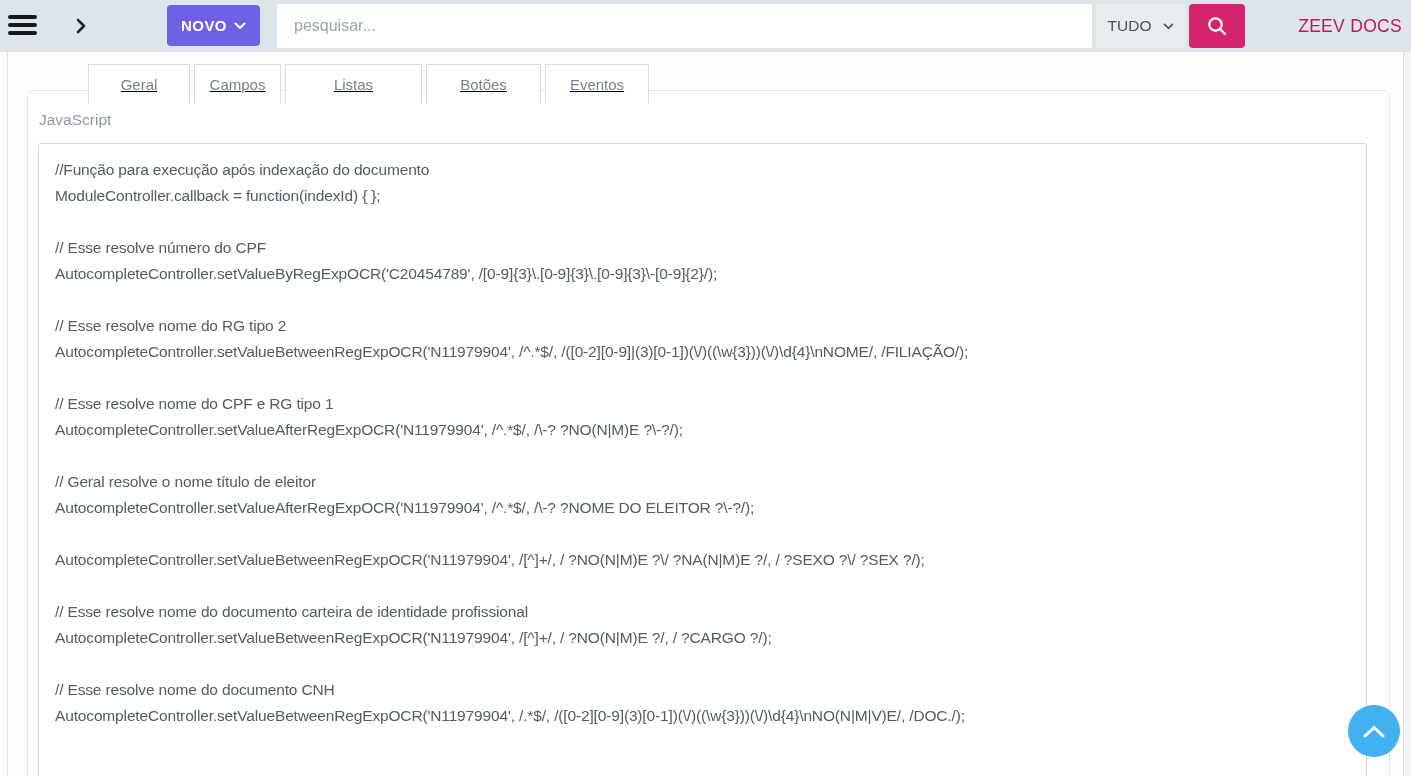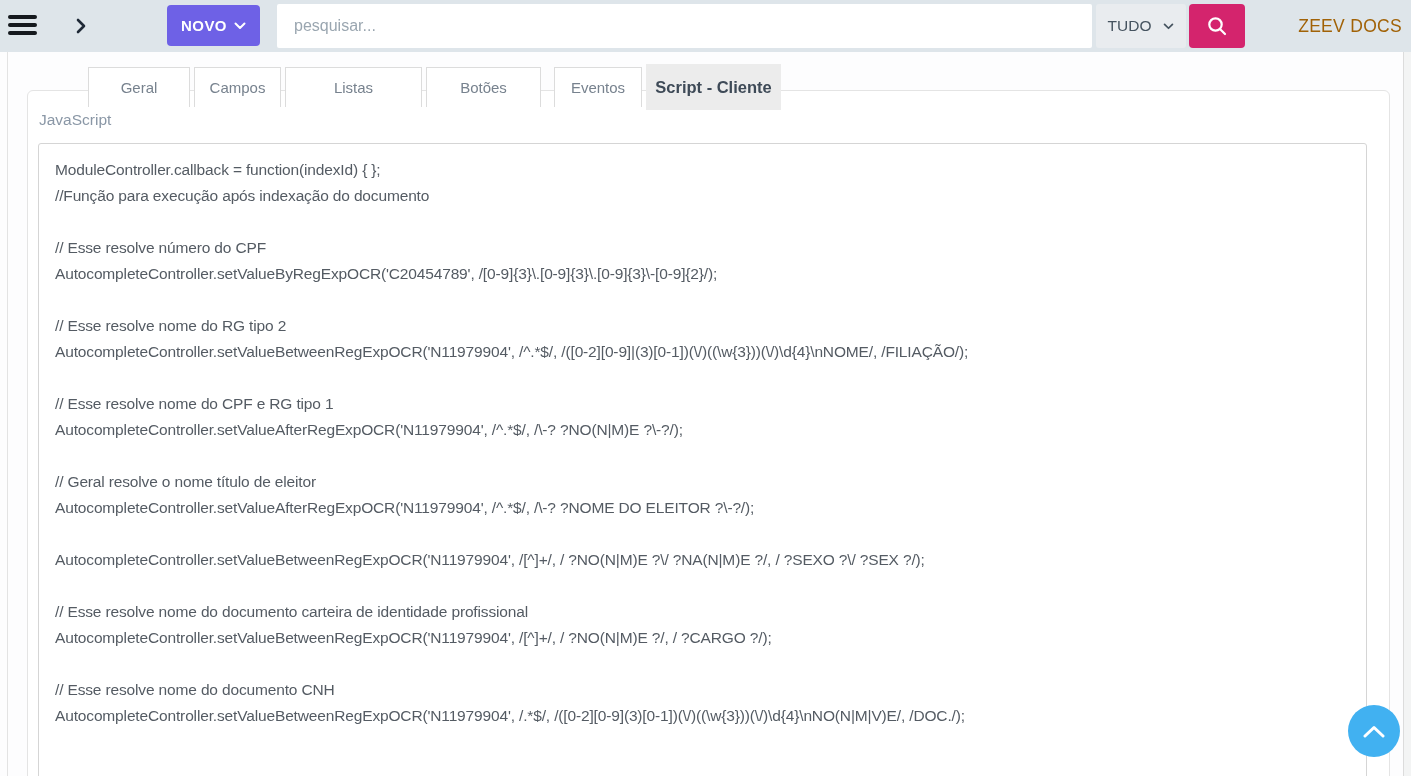--- a/index.html
+++ b/index.html
@@ -35,29 +35,29 @@
     font-family:"Liberation Sans",sans-serif; font-size:15.5px;
     display:flex; align-items:center; justify-content:center; gap:12px; cursor:pointer;
   }
   .btn-search {
     position:absolute; left:1189px; top:4px; width:56px; height:44px;
     background:#d4246d; border:none; border-radius:4px;
     display:flex; align-items:center; justify-content:center; cursor:pointer;
   }
   .brand {
     position:absolute; right:9px; top:0; height:52px; line-height:52px;
-    font-size:17.5px; color:#a16207; letter-spacing:.3px;
+    font-size:17.5px; color:#be185d; letter-spacing:.3px;
   }
 
   
   .vline-left  { position:absolute; left:7px;  top:52px; width:1px; height:724px; background:#e3e3e3; }
   .scrolltrack { position:absolute; right:0; top:52px; width:8px; height:724px; background:#f3f4f4; border-left:1px solid #dcdcdc; }
 
   
-  .tabs { position:absolute; top:64px; left:88px; display:flex; gap:4px; z-index:3; align-items:center; }
+  .tabs { position:absolute; top:64px; left:88px; display:flex; gap:4px; z-index:3; align-items:flex-start;text-decoration:underline; }
   .tab {
     height:40px; background:#fff; border:1px solid #dcdcdc; border-bottom:none;
     color:#77828e; font-size:15px; display:flex; align-items:center; justify-content:center;
     cursor:pointer;
   }
   .tab.active {
     height:46px; background:#ececec; border:none; font-weight:bold;
     color:#3e4a57; font-size:16.5px;
   }
 
@@ -121,29 +121,28 @@
 </div>
 
 <div class="vline-left"></div>
 <div class="scrolltrack"></div>
 
 <div class="tabs" id="tabs">
     <div class="tab" style="width: 102px;">Geral</div>
     <div class="tab" style="width: 87px;">Campos</div>
     <div class="tab" style="width: 137px;">Listas</div>
     <div class="tab" style="width: 115px;">Botões</div>
-    <div class="tab" style="width: 88px; margin-left: 9px;">Eventos</div>
-    <div class="tab active" style="width: 135px;">Script - Cliente</div>
+    <div class="tab" style="width: 104px;">Eventos</div>
   </div>
 
 <div class="card"></div>
 <div class="js-label">JavaScript</div>
 <div class="code" id="code">
+    <div class="code-line">//Função para execução após indexação do documento</div>
     <div class="code-line">ModuleController.callback = function(indexId) { };</div>
-    <div class="code-line">//Função para execução após indexação do documento</div>
     <div class="code-line">&nbsp;</div>
     <div class="code-line">// Esse resolve número do CPF</div>
     <div class="code-line">AutocompleteController.setValueByRegExpOCR('C20454789', /[0-9]{3}\.[0-9]{3}\.[0-9]{3}\-[0-9]{2}/);</div>
     <div class="code-line">&nbsp;</div>
     <div class="code-line">// Esse resolve nome do RG tipo 2</div>
     <div class="code-line">AutocompleteController.setValueBetweenRegExpOCR('N11979904', /^.*$/, /([0-2][0-9]|(3)[0-1])(\/)((\w{3}))(\/)\d{4}\nNOME/, /FILIAÇÃO/);</div>
     <div class="code-line">&nbsp;</div>
     <div class="code-line">// Esse resolve nome do CPF e RG tipo 1</div>
     <div class="code-line">AutocompleteController.setValueAfterRegExpOCR('N11979904', /^.*$/, /\-? ?NO(N|M)E ?\-?/);</div>
     <div class="code-line">&nbsp;</div>

